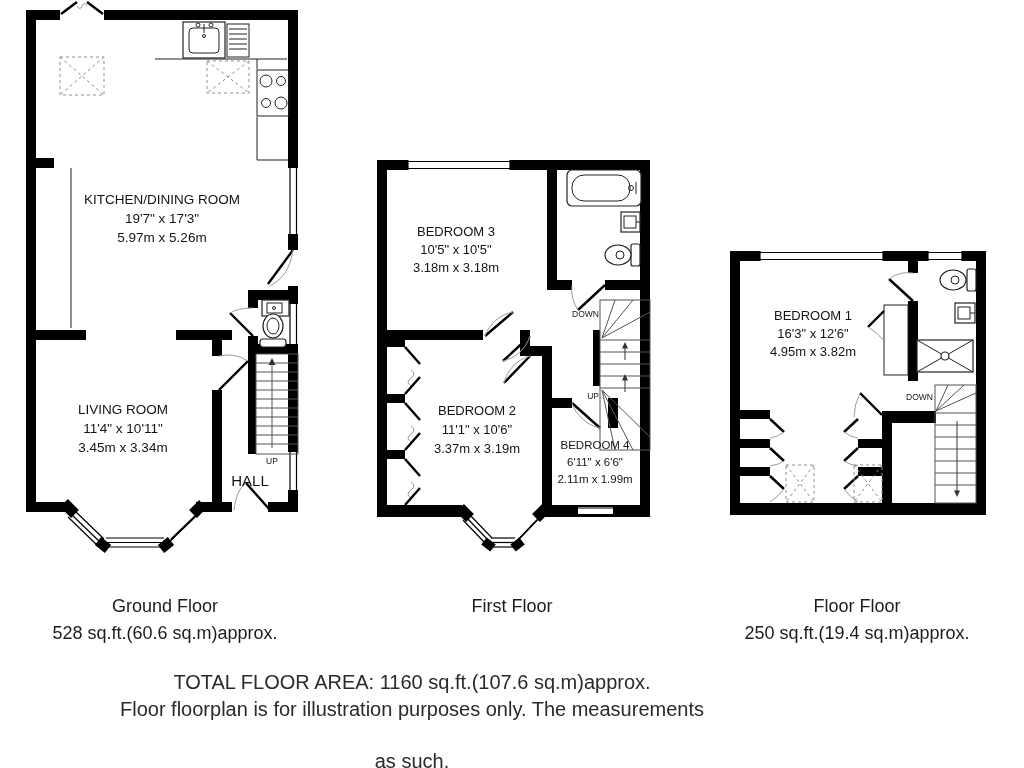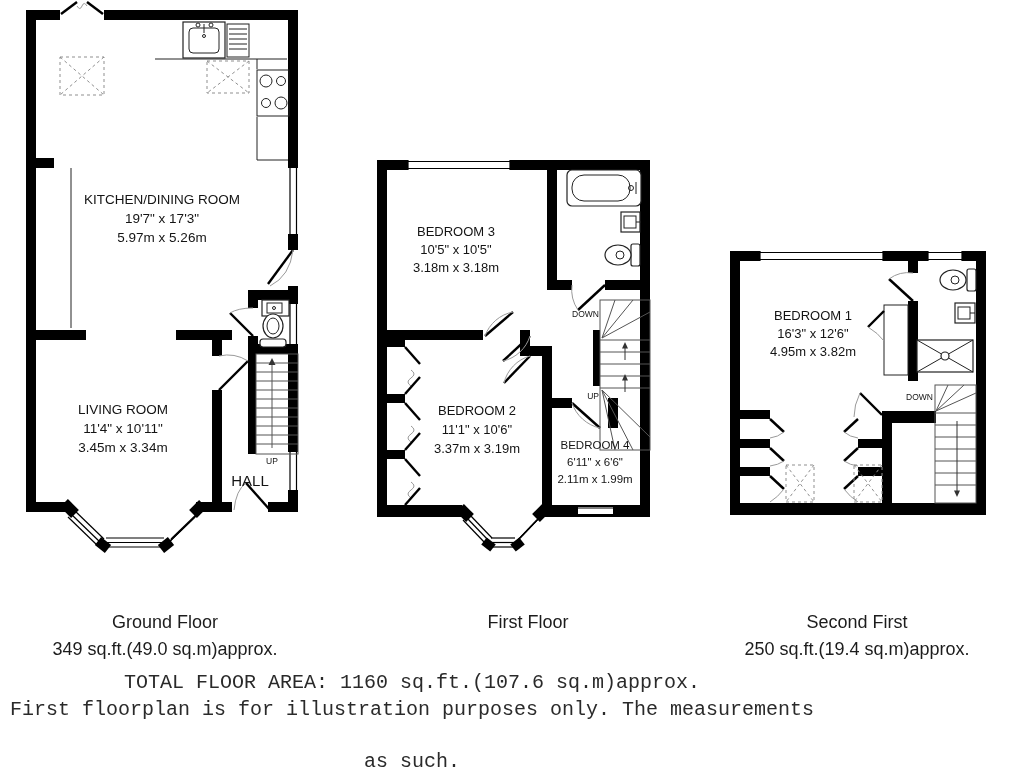--- a/index.html
+++ b/index.html
@@ -1,20 +1,20 @@
 <!DOCTYPE html>
 <html><head>
 <meta charset="utf-8">
 <style>
   html,body{margin:0;padding:0;background:#fff;}
   .canvas{position:relative;width:1024px;height:768px;background:#ffffff;overflow:hidden;
           font-family:"Liberation Sans",sans-serif;color:#1c1c1c;}
   .plan{position:absolute;}
-  .caption{position:absolute;text-align:center;font-size:18px;line-height:27px;color:#1c1c1c;margin-top:16px;}
-  .footer-line{position:absolute;left:0;width:824px;text-align:center;font-size:20px;color:#2a2a2a;font-family:Liberation Mono, monospace;}
+  .caption{position:absolute;text-align:center;font-size:18px;line-height:27px;color:#1c1c1c;}
+  .footer-line{position:absolute;left:0;width:824px;text-align:center;font-size:20px;color:#2a2a2a;}
   
   .w{fill:#000;}
   .t{fill:none;stroke:#000;stroke-width:1.2;}
   .tw{fill:#fff;stroke:none;}
   .st{fill:none;stroke:#555;stroke-width:1;}
   .leaf{fill:none;stroke:#000;stroke-width:2.4;}
   .arc{fill:none;stroke:#9a9a9a;stroke-width:1;}
   .dsh{fill:none;stroke:#8f8f8f;stroke-width:1;stroke-dasharray:3 3;}
   .fx{fill:#fff;stroke:#222;stroke-width:1.2;}
   .fxl{fill:none;stroke:#222;stroke-width:1;}
@@ -433,27 +433,27 @@
 
     <g>
       <text class="rm2" x="87" y="77">BEDROOM 1</text>
       <text class="rm2" x="87" y="95">16'3" x 12'6"</text>
       <text class="rm2" x="87" y="113">4.95m x 3.82m</text>
     </g>
   </svg>
 
   <div class="caption" style="left:10px;top:593px;width:310px">
     <div>Ground Floor</div>
-    <div>349 sq.ft.(49.0 sq.m)approx.</div>
+    <div>528 sq.ft.(60.6 sq.m)approx.</div>
   </div>
-  <div class="caption" style="left:378px;top:593px;width:300px">
+  <div class="caption" style="left:362px;top:593px;width:300px">
     <div>First Floor</div>
   </div>
   <div class="caption" style="left:705px;top:593px;width:304px">
-    <div>Second First</div>
+    <div>Floor Floor</div>
     <div>250 sq.ft.(19.4 sq.m)approx.</div>
   </div>
 
   <div class="footer-line" style="top:671px">TOTAL FLOOR AREA: 1160 sq.ft.(107.6 sq.m)approx.</div>
-  <div class="footer-line" style="top:698px">First floorplan is for illustration purposes only. The measurements</div>
+  <div class="footer-line" style="top:698px">Floor floorplan is for illustration purposes only. The measurements</div>
   <div class="footer-line" style="top:750px">as such.</div>
 
 </div>
 
 </body></html>

